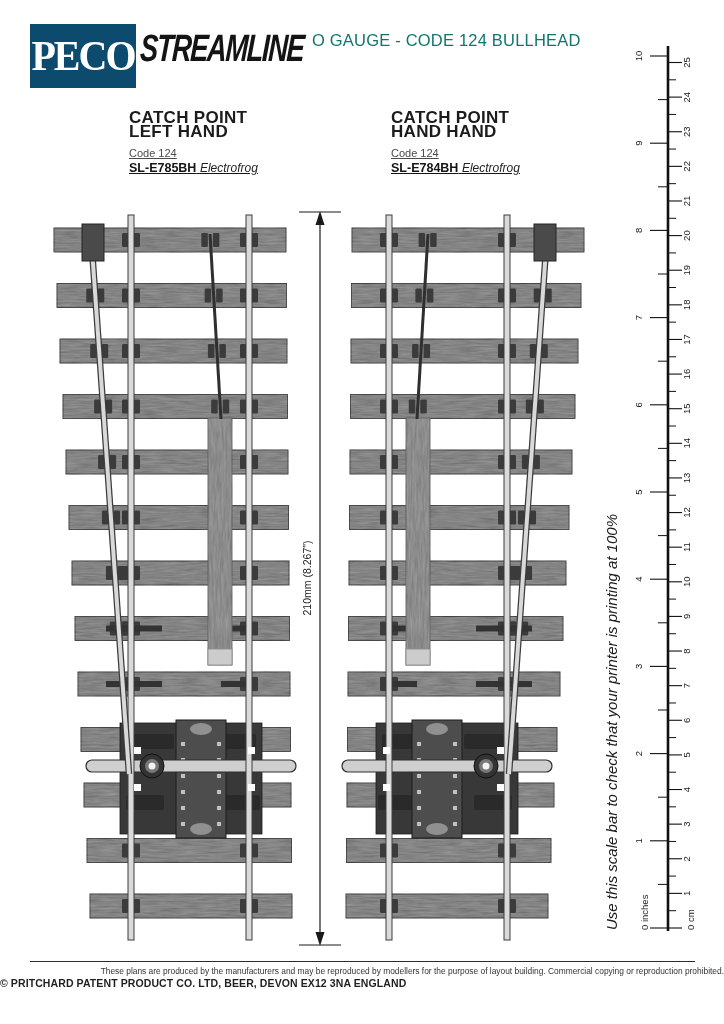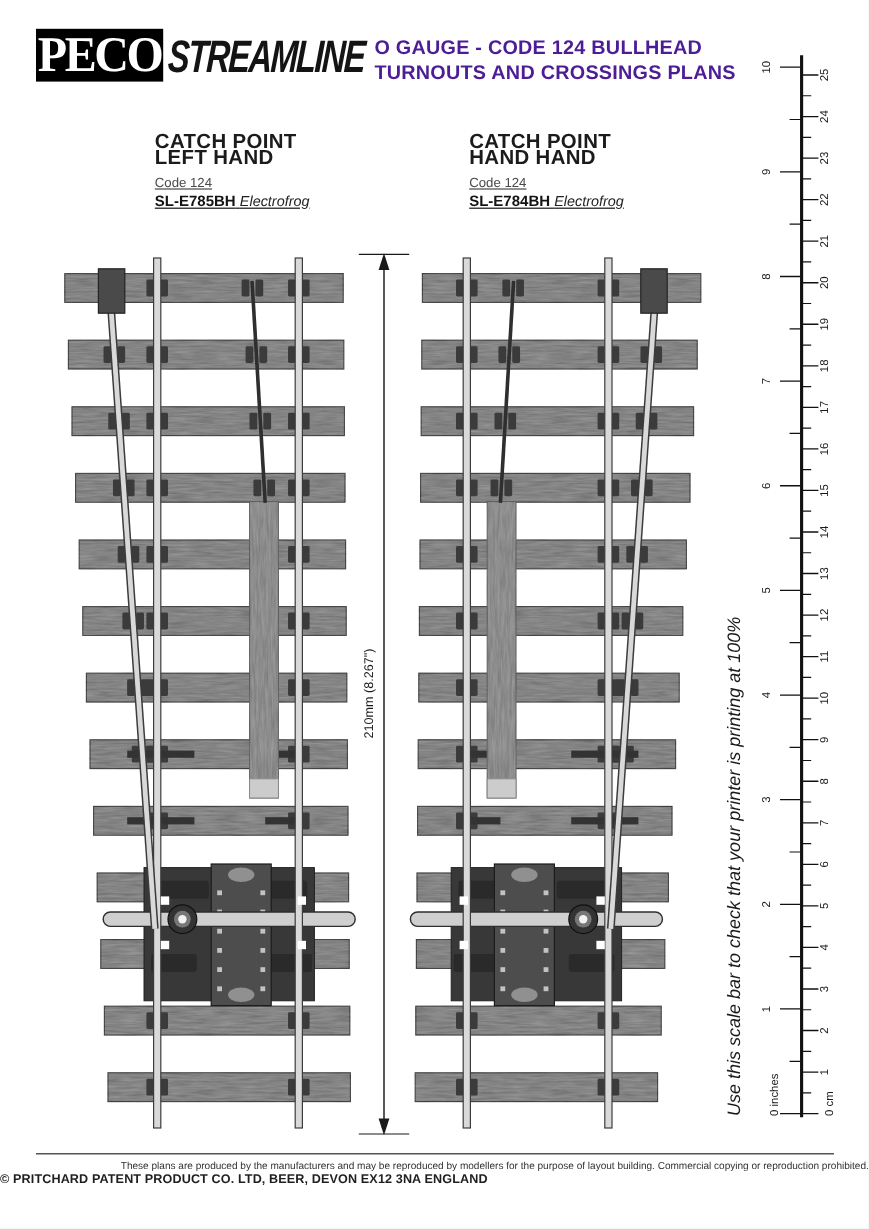--- a/index.html
+++ b/index.html
@@ -1,27 +1,27 @@
 <!DOCTYPE html>
 <html><head>
 <meta charset="utf-8">
 <style>
   html,body{margin:0;padding:0;background:#e8e8e8;}
   .page{position:relative;width:724px;height:1024px;background:#ffffff;overflow:hidden;
         font-family:"Liberation Sans",sans-serif;color:#1a1a1a;}
   
-  .logo-box{position:absolute;left:30px;top:24px;width:106px;height:44px;background:#000000;
+  .logo-box{position:absolute;left:30px;top:24px;width:106px;height:64px;background:#0c4a6e;
             display:flex;align-items:center;justify-content:center;}
   .logo-text{font-family:"Liberation Serif",serif;font-weight:700;font-size:40px;color:#ffffff;
              letter-spacing:-2px;transform:scaleY(1.04);line-height:1;}
   .streamline{position:absolute;left:141px;top:29px;font-weight:700;font-style:italic;font-size:38px;
               letter-spacing:-2px;color:#141414;transform:scaleX(0.72) skewX(-4deg);transform-origin:left top;
               white-space:nowrap;line-height:1;}
-  .doc-title{position:absolute;left:312px;top:30px;font-size:16.5px;font-weight:700;line-height:21px;
-             color:#4c1d95;letter-spacing:0.2px;}
+  .doc-title{position:absolute;left:312px;top:30px;font-size:16.5px;font-weight:400;line-height:21px;
+             color:#0f766e;letter-spacing:0.2px;}
   
   .plan-label{position:absolute;top:111px;}
   .plan-label.left{left:129px;}
   .plan-label.right{left:391px;}
   .plan-name{font-size:17px;font-weight:700;line-height:13.5px;letter-spacing:0.3px;color:#1b1b1b;}
   .plan-code{margin-top:9px;font-size:11px;color:#4a4a4a;text-decoration:underline;}
   .plan-sku{margin-top:2px;font-size:12.5px;font-weight:700;color:#141414;white-space:nowrap;text-decoration:underline;}
   .plan-frog{font-style:italic;font-weight:400;font-size:12px;color:#222;}
   
   #plan{position:absolute;left:0;top:0;}
@@ -35,21 +35,20 @@
 <body>
 
 <div class="page">
 
   <div class="logo-box">
     <div class="logo-text">PECO</div>
   </div>
   <div class="streamline">STREAMLINE</div>
   <div class="doc-title">
     <div>O GAUGE - CODE 124 BULLHEAD</div>
-    <div>TURNOUTS AND CROSSINGS PLANS</div>
   </div>
 
   <div class="plan-label left">
     <div class="plan-name">
       <div>CATCH POINT</div>
       <div>LEFT HAND</div>
     </div>
     <div class="plan-code">Code 124</div>
     <div class="plan-sku"><span>SL-E785BH</span> <span class="plan-frog">Electrofrog</span></div>
   </div>

